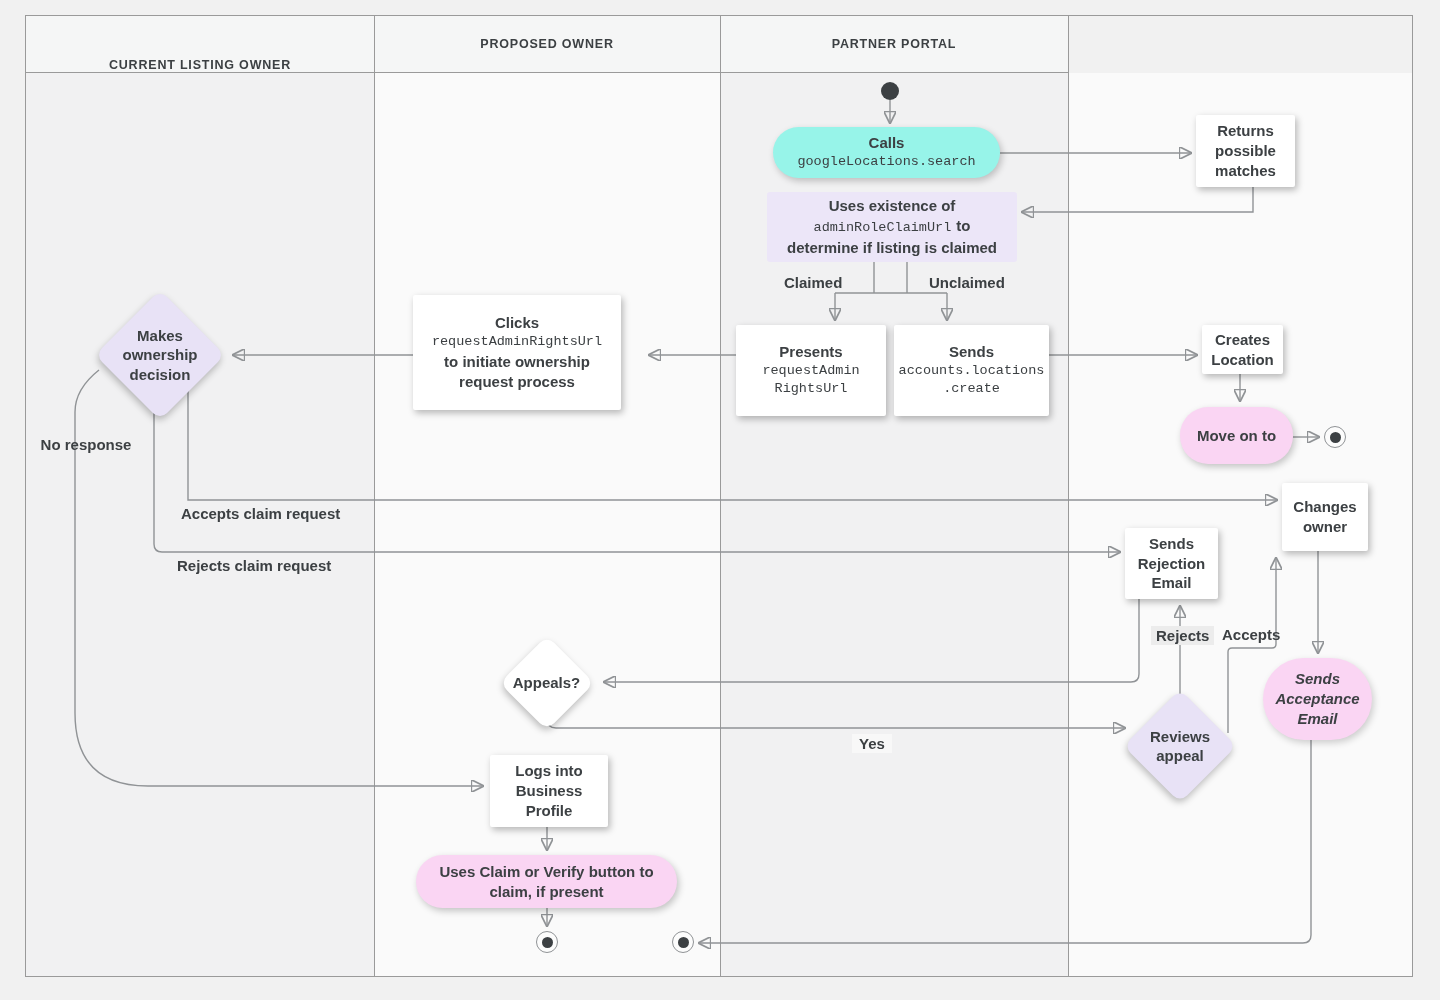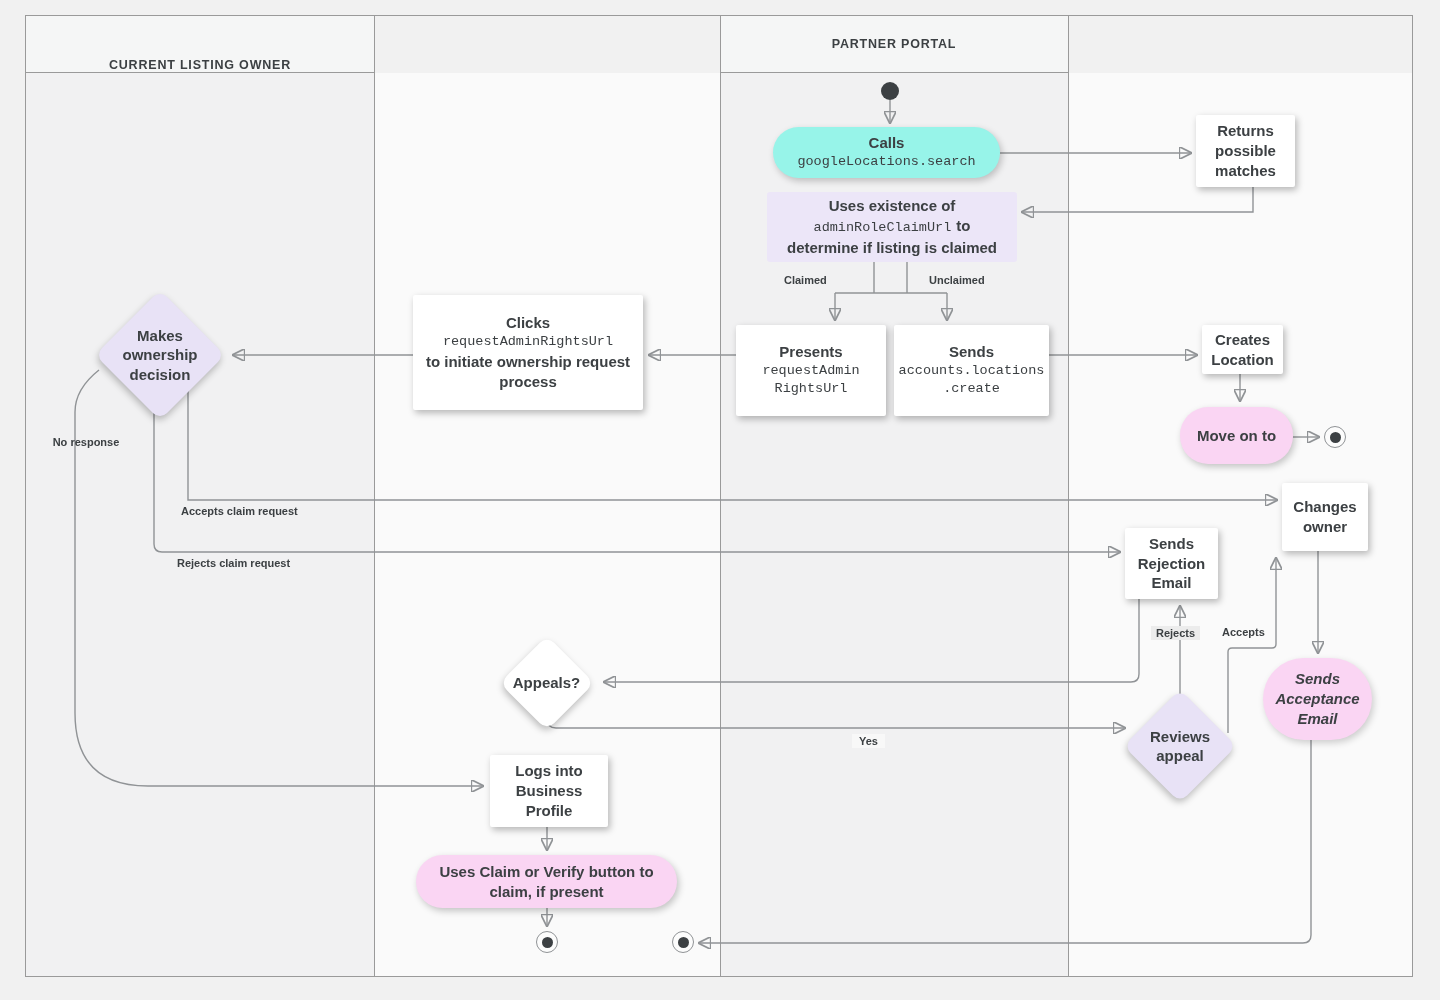--- a/index.html
+++ b/index.html
@@ -72,38 +72,41 @@
     position:absolute; width:22px; height:22px; border-radius:50%;
     border:1.5px solid var(--c-line, #909396); background:#fcfcfc;
     display:flex; align-items:center; justify-content:center; z-index:3;
   }
   .end-dot::after {
     content:""; width:11px; height:11px; border-radius:50%;
     background:var(--c-dark_dot, #3c4043);
   }
   
   .edge-label {
-    position:absolute; z-index:4; font-size:11px; font-weight:700;
+    position:absolute; z-index:4; font-size:15px; font-weight:700;
     white-space:nowrap;
   }
   .lbl-bg-light { background:#f8f8f8; padding:1px 7px; }
   .lbl-bg-gray { background:#ececec; padding:1px 5px; }
   .wrap-center { white-space:normal; text-align:center; }
 </style>
 </head>
 <body>
 
 <div class="frame">
   <div class="lane-body" style="left:0;width:348px;background:var(--c-lane_dark,#f1f1f2);"></div>
   <div class="lane-body" style="left:348px;width:346px;background:var(--c-lane_light,#fafafa);"></div>
   <div class="lane-body" style="left:694px;width:348px;background:var(--c-lane_dark,#f1f1f2);"></div>
   <div class="lane-body" style="left:1042px;width:344px;background:var(--c-lane_light,#fafafa);"></div>
 
   <div class="lane-head" style="left:0;width:348px;align-items:flex-end;">
     <span>CURRENT LISTING OWNER</span>
+  </div>
+  <div class="lane-head" style="left:348px;width:346px;">
+    <span>PROPOSED OWNER</span>
   </div>
   <div class="lane-head" style="left:694px;width:348px;text-align:center;">
     <span>PARTNER PORTAL</span>
   </div>
 
   <div class="lane-sep" style="left:348px;"></div>
   <div class="lane-sep" style="left:694px;"></div>
   <div class="lane-sep" style="left:1042px;"></div>
 </div>
 
@@ -173,21 +176,21 @@
 <div class="node box" style="left:1202px;top:325px;width:81px;height:49px;">
   <span>Creates Location</span>
 </div>
 
 <div class="node pill pinkbg" style="left:1180px;top:407px;width:113px;height:57px;">
   <span>Move on to</span>
 </div>
 
 <div class="end-dot" style="left:1324px;top:426px;"></div>
 
-<div class="node box" style="left:413px;top:295px;width:230px;height:115px;">
+<div class="node box" style="left:413px;top:295px;width:208px;height:115px;">
   <div>Clicks</div>
   <div class="code">requestAdminRightsUrl</div>
   <div>to initiate ownership request process</div>
 </div>
 
 <div class="diamond-wrap" style="left:93px;top:298px;width:134px;height:114px;">
   <div class="d-shape d-lav" style="width:92px;height:92px;"></div>
   <span style="width:100px;">Makes ownership decision</span>
 </div>
 

